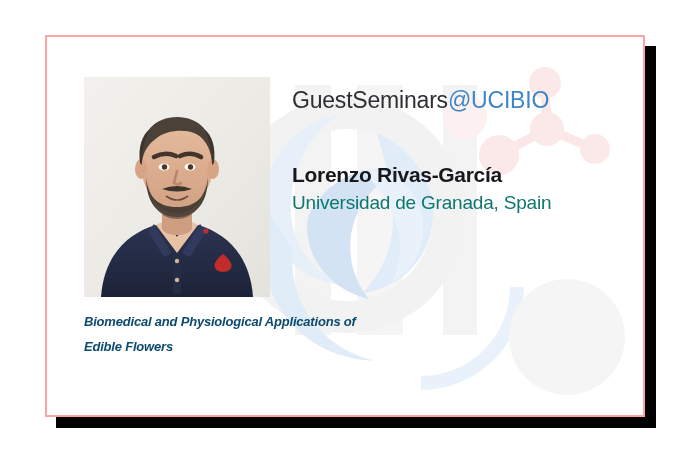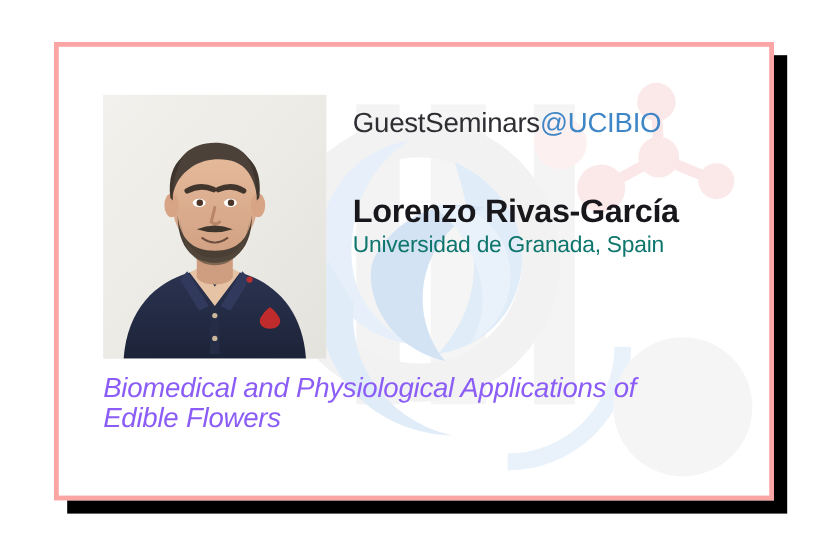--- a/index.html
+++ b/index.html
@@ -33,21 +33,21 @@
   }
 
   
   .card {
     position: absolute;
     left: 45px;
     top: 35px;
     width: 600px;
     height: 382px;
     background: #ffffff;
-    border: 4px solid #fca5a5;
+    border: 2px solid #fca5a5;
     box-sizing: border-box;
     overflow: hidden;
   }
 
   
   .watermark {
     position: absolute;
     left: 0;
     top: 0;
     width: 100%;
@@ -82,21 +82,21 @@
     color: #2e2e33;
     font-weight: 400;
     white-space: nowrap;
   }
   .brand-line .accent {
     color: #3f86c6;
   }
 
   .speaker-name {
     margin-top: 46px;
-    font-size: 27px;
+    font-size: 21px;
     line-height: 27px;
     font-weight: 700;
     color: #17171c;
     letter-spacing: -0.3px;
     white-space: nowrap;
   }
   .speaker-affil {
     margin-top: 2px;
     font-size: 19px;
     line-height: 26px;
@@ -105,25 +105,25 @@
     letter-spacing: -0.2px;
     white-space: nowrap;
   }
 
   
   .talk-title {
     position: absolute;
     left: 37px;
     top: 272px;
     width: 530px;
-    font-size: 23px;
+    font-size: 13px;
     line-height: 25px;
-    font-weight: 400;
+    font-weight: 700;
     font-style: italic;
-    color: #8b5cf6;
+    color: #0c4a6e;
     letter-spacing: -0.2px;
   }
   .talk-title .tl {
     display: block;
     white-space: nowrap;
   }
 </style>
 </head>
 <body>
 

